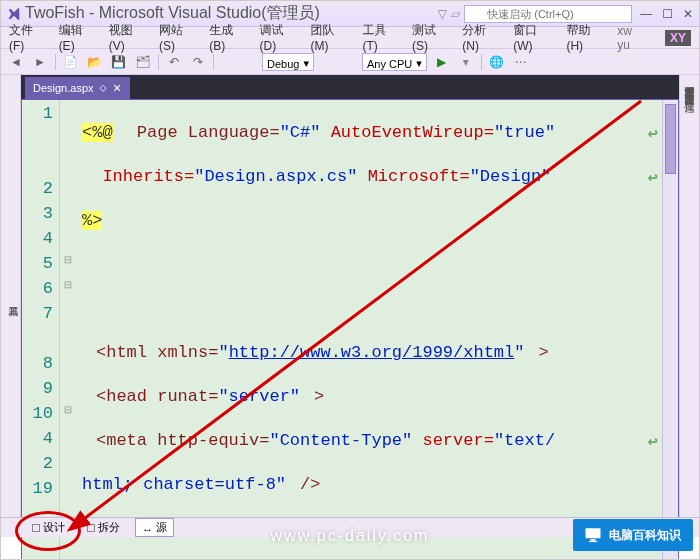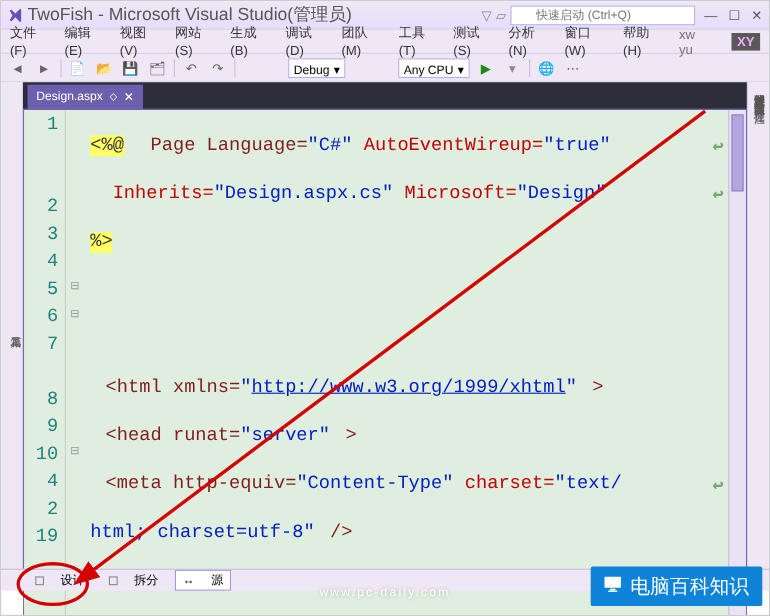--- a/index.html
+++ b/index.html
@@ -38,26 +38,26 @@
   .brown{color:#7f1d1d;padding-left:14px;}
   .red{color:#c00000;}
   .blue{color:#0020c0;}
   .link{color:#0020c0; text-decoration:underline;}
   .wrapmark{position:absolute; right:2px; color:#6fa96f; font-weight:bold;}
   .outline-col { width:16px; background:#e0eee0; padding-top:4px;}
   .outline-col div{height:25px; text-align:center; color:#999; font-size:10px;}
   .scroll { width:16px; background:#eae3f4; border-left:1px solid #c6bddc; position:relative;}
   .scroll-thumb{position:absolute; left:2px; right:2px; top:4px; height:70px; background:#b4a6dd; border:1px solid #9381c7;}
   .bottom-views { position:absolute; bottom:22px; left:0; right:0; height:20px; background:#efe7f5; border-top:1px solid #c6bddc; display:flex; align-items:center; padding-left:24px; gap:8px; font-size:11px;}
-  .vbtn { border:1px solid transparent; padding:1px 6px; display:flex; align-items:center; gap:15px;}
+  .vbtn { border:1px solid transparent; padding:1px 6px; display:flex; align-items:center; gap:3px;}
   .vbtn.sel { border:1px solid #a897d4; background:#fff;}
   .vbtn .box{width:8px;height:8px;border:1px solid #888;}
   .design-circle { position:absolute; bottom:8px; left:14px; width:66px; height:40px; border:3px solid #d40000; border-radius:50%; pointer-events:none;}
-  .watermark { position:absolute; bottom:14px; left:50%; transform:translateX(-50%); color:#fff; font-size:11px; letter-spacing:2px; text-shadow:0 0 4px rgba(0,0,0,.3); pointer-events:none;}
-  .brand { position:absolute; bottom:8px; right:6px; background:#0f83d8; color:#fff; font-weight:normal; font-size:18px; padding:6px 12px 6px 10px; border-radius:2px; display:flex; align-items:flex-start; gap:6px;}
+  .watermark { position:absolute; bottom:14px; left:50%; transform:translateX(-50%); color:#fff; font-size:16px; letter-spacing:2px; text-shadow:0 0 4px rgba(0,0,0,.3); pointer-events:none;}
+  .brand { position:absolute; bottom:8px; right:6px; background:#0f83d8; color:#fff; font-weight:bold; font-size:12px; padding:6px 12px 6px 10px; border-radius:2px; display:flex; align-items:center; gap:6px;}
   .brand svg{width:20px;height:20px;}
   svg.arrow { position:absolute; pointer-events:none;}
 </style>
 </head>
 <body>
 
 <div class="titlebar">
   <span class="ts-icon">
     <svg viewBox="0 0 16 16">
         <path fill="#6a4fb5" d="M2 3l3 5-3 5 2 1 4-4 5 5 1-1V2l-1-1-5 5-4-4z"></path>
@@ -170,21 +170,21 @@
           <div></div>
       </div>
       <div class="code">
 <div class="row"><span class="hl-y"><span>&lt;</span><span>%@</span></span><span class="brown"> Page Language=</span><span class="blue">"C#"</span><span class="red"> AutoEventWireup=</span><span class="blue">"true"</span><span class="wrapmark">↩</span></div>
 <div class="row"><span class="red">  Inherits=</span><span class="blue">"Design.aspx.cs"</span><span class="red"> Microsoft=</span><span class="blue">"Design"</span><span class="wrapmark">↩</span></div>
 <div class="row"><span class="hl-y"><span>%&gt;</span></span></div>
 <div class="row"></div>
 <div class="row"></div>
 <div class="row"><span class="brown">&lt;html xmlns=</span><span class="blue">"</span><span class="link">http://www.w3.org/1999/xhtml</span><span class="blue">"</span><span class="brown">&gt;</span></div>
 <div class="row"><span class="brown">&lt;head runat=</span><span class="blue">"server"</span><span class="brown">&gt;</span></div>
-<div class="row"><span class="brown">&lt;meta http-equiv=</span><span class="blue">"Content-Type"</span><span class="red"> charset=</span><span class="blue">"text/</span><span class="wrapmark">↩</span></div>
+<div class="row"><span class="brown">&lt;meta http-equiv=</span><span class="blue">"Content-Type"</span><span class="red"> server=</span><span class="blue">"text/</span><span class="wrapmark">↩</span></div>
 <div class="row"><span class="blue">html; charset=utf-8"</span><span class="brown">/&gt;</span></div>
 
 
 
 
 
 
       </div>
       <div class="scroll">
         <div class="scroll-thumb"></div>

